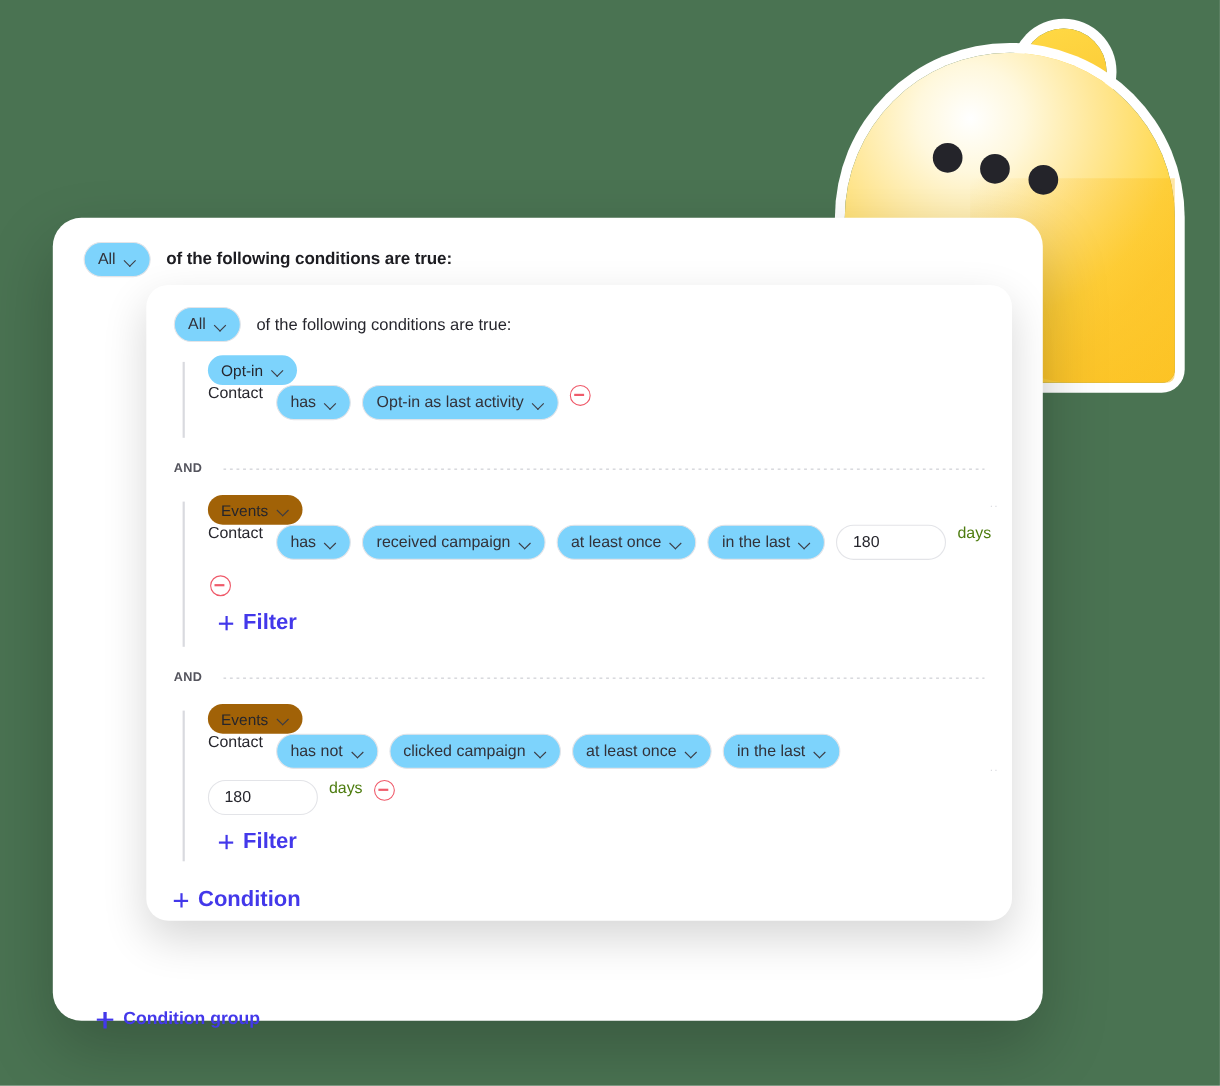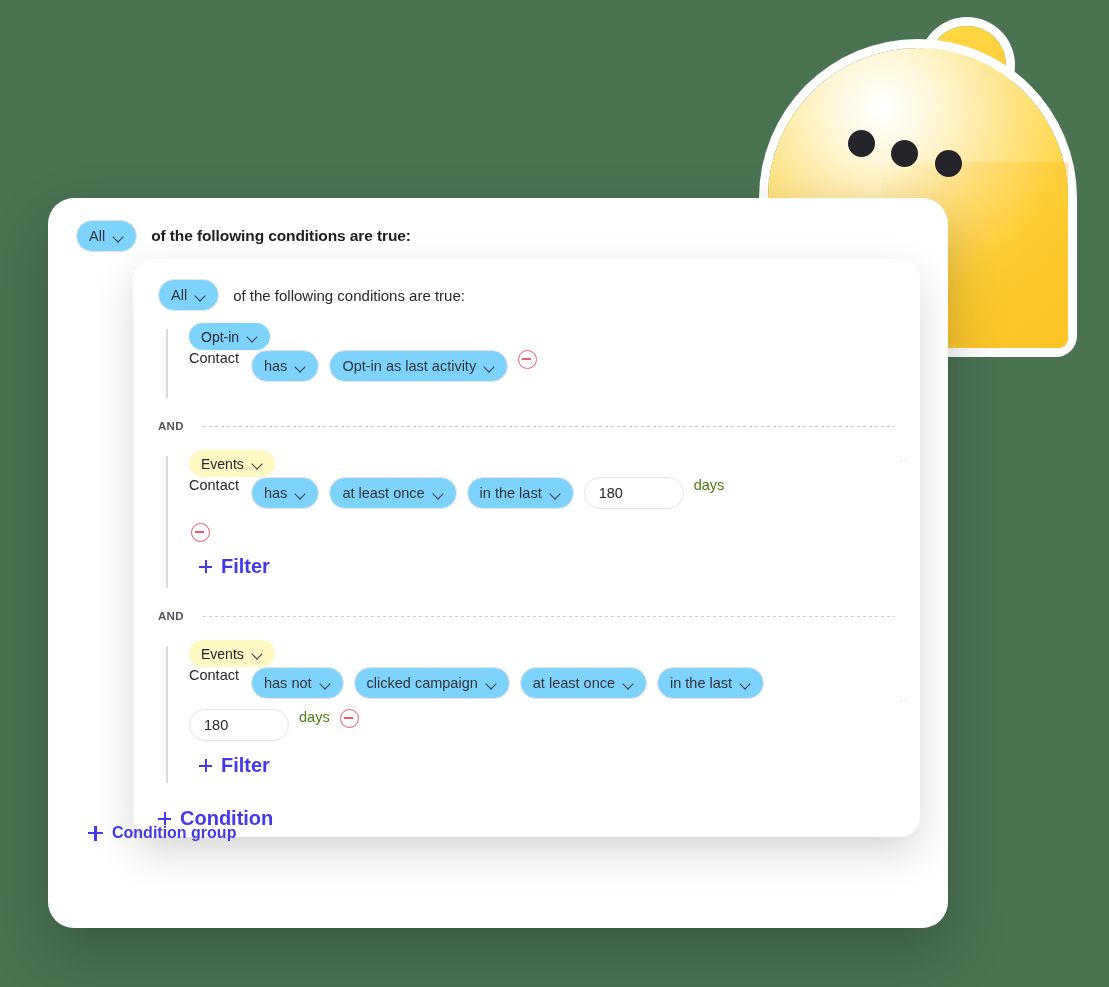--- a/index.html
+++ b/index.html
@@ -183,21 +183,21 @@
     align-items: center;
     gap: 8px;
     height: 27px;
     padding: 0 12px;
     border-radius: 14px;
     font-size: 14px;
     color: #25252c;
     cursor: pointer;
   }
   .tag.green { background: #7dd3fc; }
-  .tag.blue  { background: #fef9c3; }
+  .tag.blue  { background: #a16207; }
 
   .row {
     display: flex;
     align-items: flex-start;
     gap: 10px;
     flex-wrap: wrap;
   }
   .row-label {
     font-size: 14.5px;
     color: #26262d;
@@ -292,21 +292,21 @@
     background-repeat: repeat-x;
   }
 
   .condition-link-wrap {
     margin: 18px 0 0 25px;
   }
 
   .condition-group-link {
     position: absolute;
     left: 88px;
-    top: 824px;
+    top: 918px;
     z-index: 4;
     font-size: 16px;
   }
   .condition-group-link .plus { width: 15px; height: 15px; }
   .condition-group-link .plus::before { top: 6.4px; width: 15px; height: 2.4px; }
   .condition-group-link .plus::after  { left: 6.4px; width: 2.4px; height: 15px; }
 
   
   .edge-dots {
     position: absolute;
@@ -383,20 +383,24 @@
         <span>Events</span>
         <span class="caret"></span>
       </div>
       <div class="row">
         <span class="row-label">Contact</span>
         <div class="dd">
           <span>has</span>
           <span class="caret"></span>
         </div>
         <div class="dd">
+          <span>received campaign</span>
+          <span class="caret"></span>
+        </div>
+        <div class="dd">
           <span>at least once</span>
           <span class="caret"></span>
         </div>
         <div class="dd">
           <span>in the last</span>
           <span class="caret"></span>
         </div>
         <input class="num-input" type="text" value="180" style="">
         <span class="row-suffix">days</span>
       </div>

